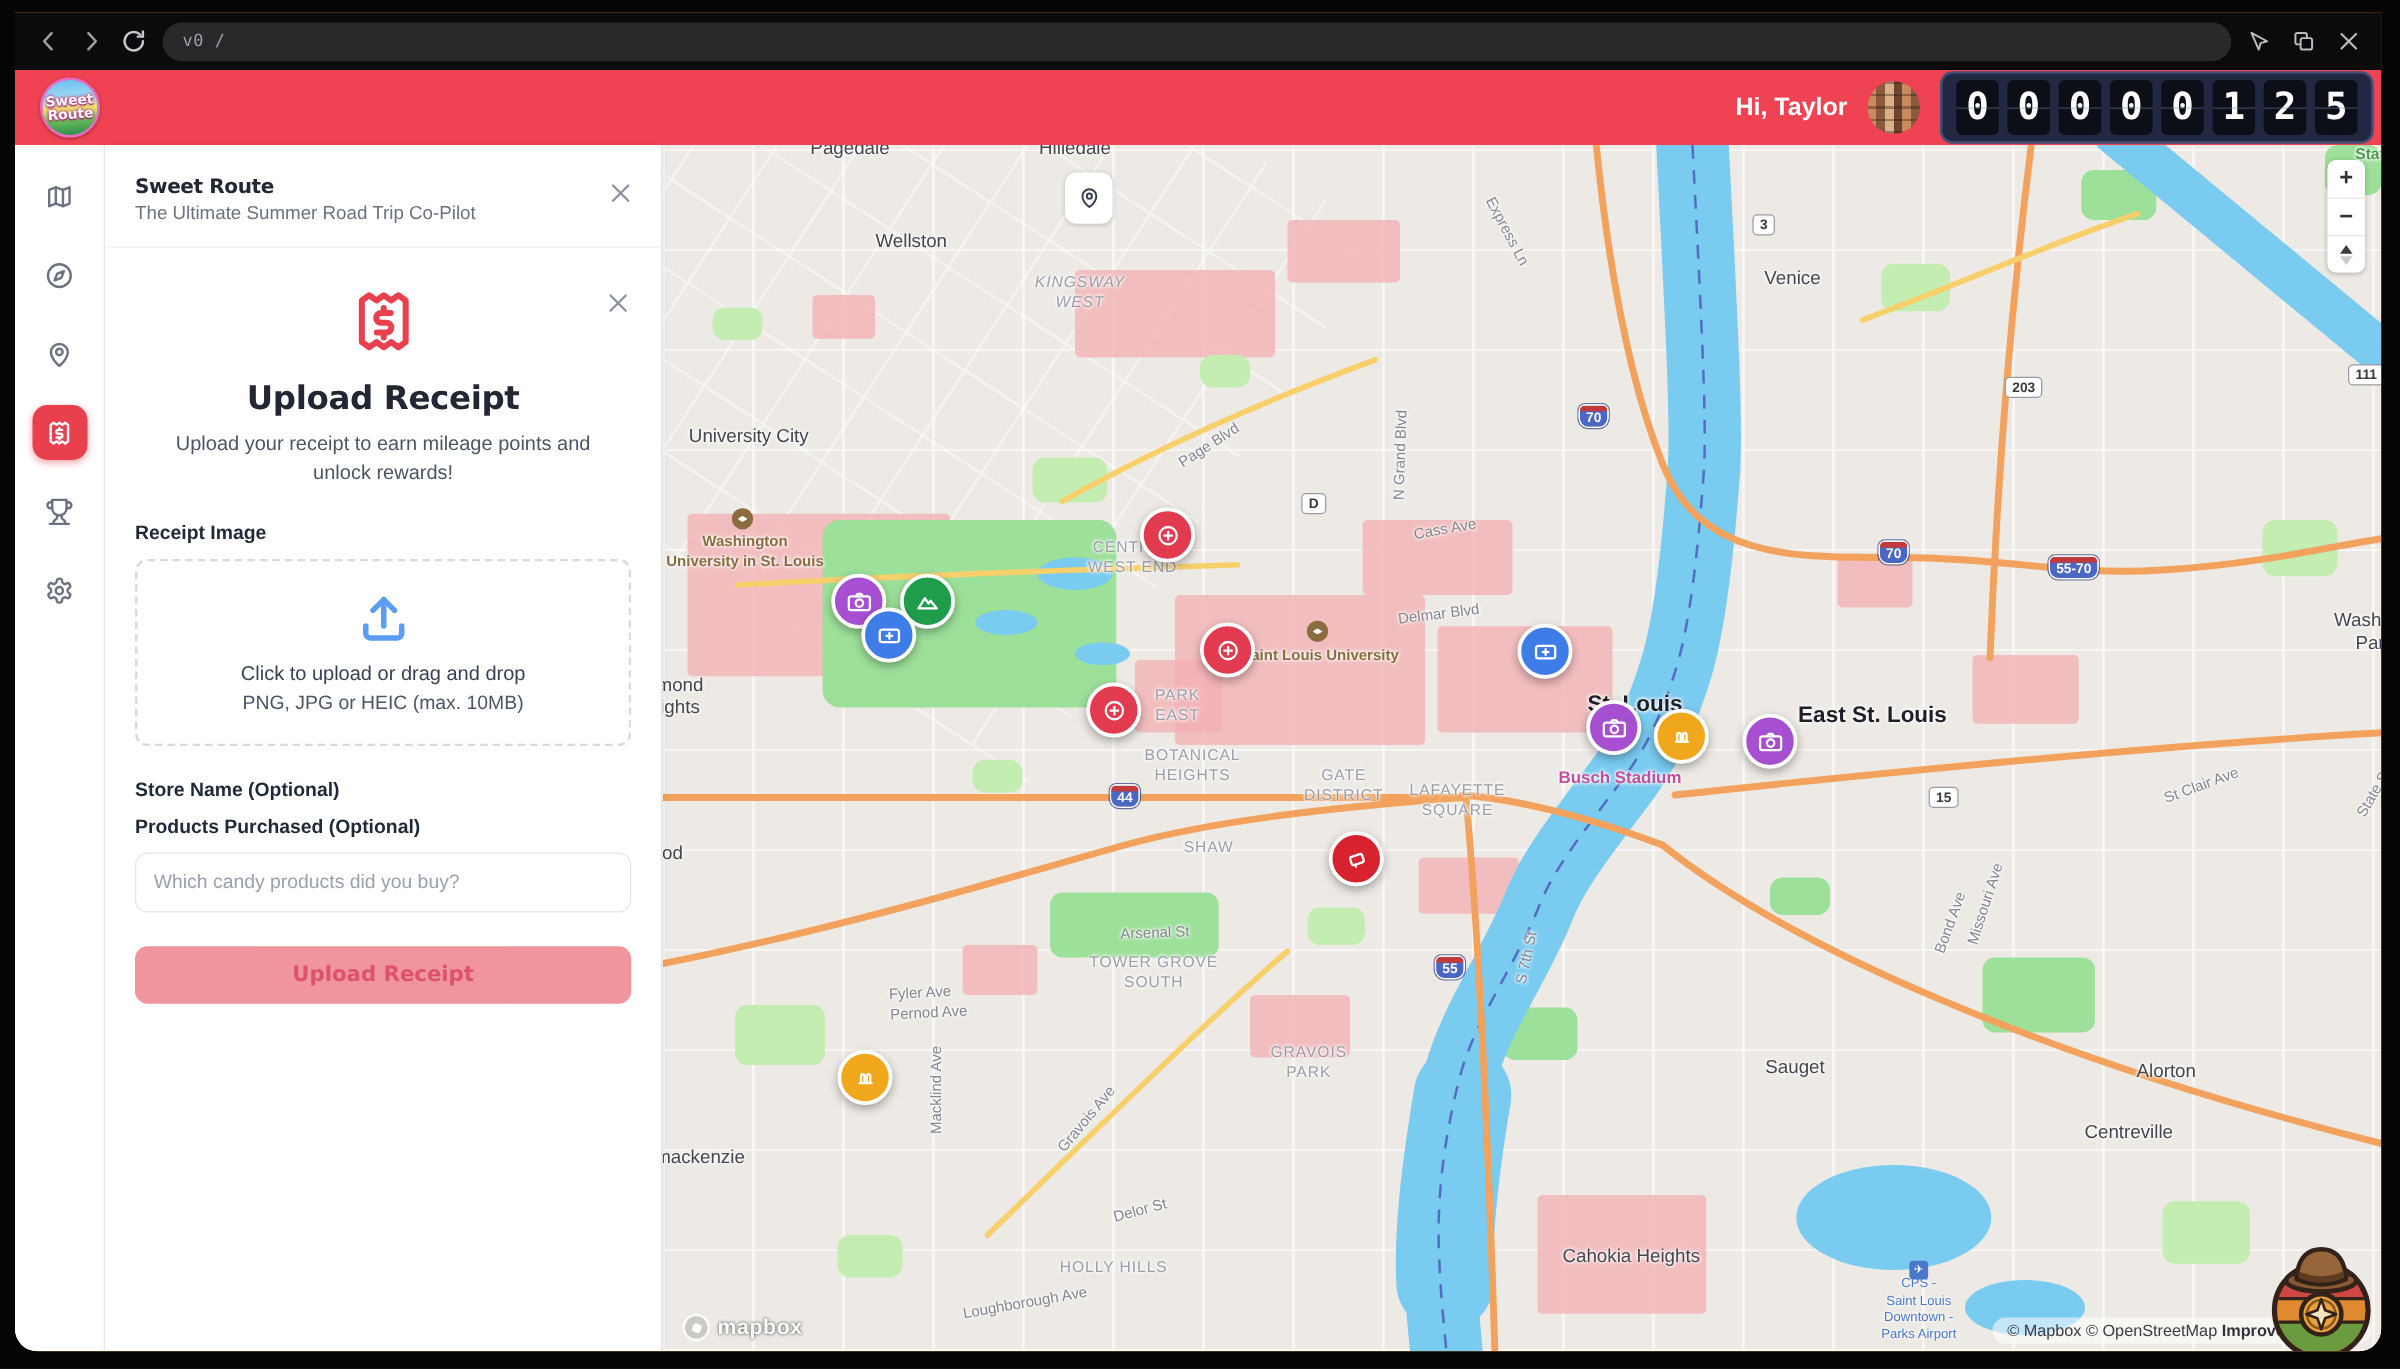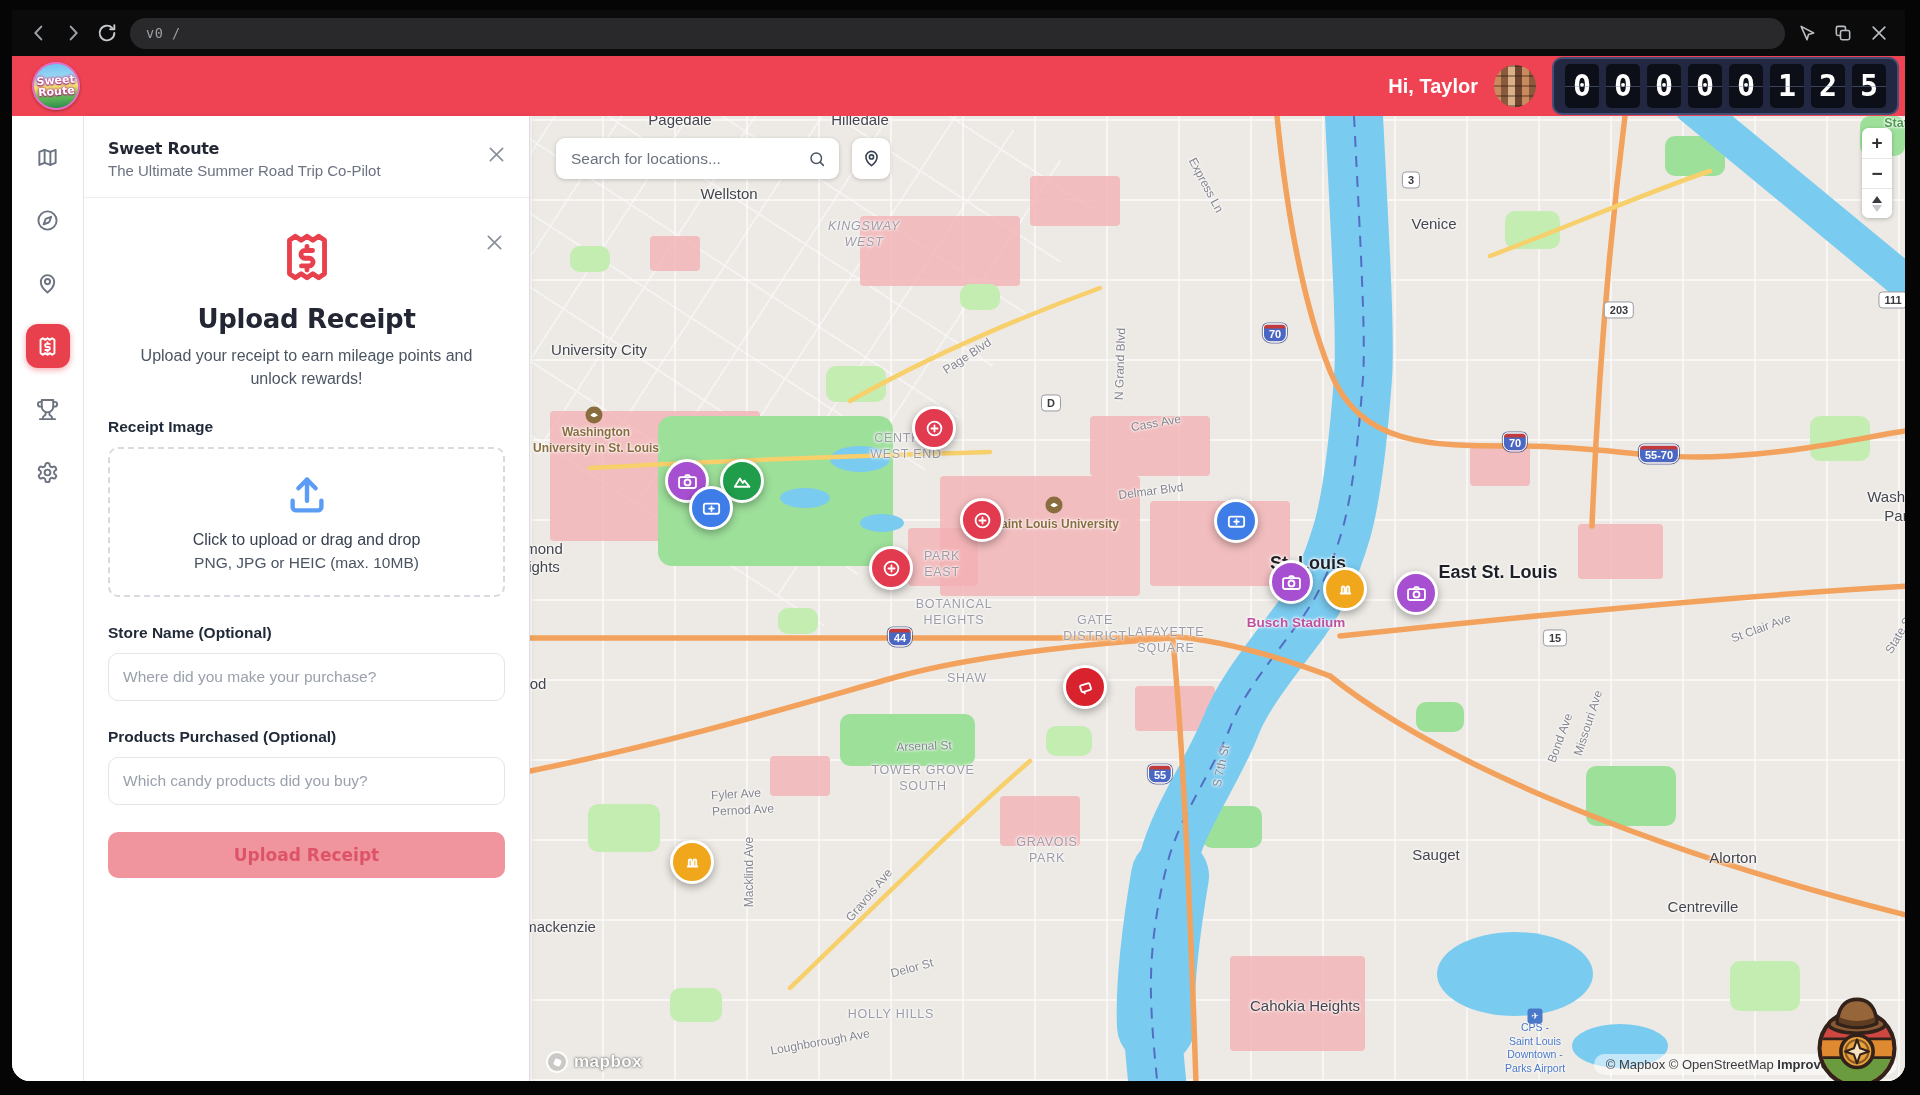--- a/index.html
+++ b/index.html
@@ -326,21 +326,20 @@
           <svg viewBox="0 0 24 24" fill="none" stroke="currentColor" stroke-width="2.3" stroke-linecap="round" stroke-linejoin="round">
             <path d="M4.5 15v3.2a1.8 1.8 0 0 0 1.8 1.8h11.4a1.8 1.8 0 0 0 1.8-1.8V15"></path>
               <path d="m7.5 8.5 4.5-4.5 4.5 4.5"></path>
               <path d="M12 4v11"></path>
           </svg>
           <div class="up-l1">Click to upload or drag and drop</div>
           <div class="up-l2">PNG, JPG or HEIC (max. 10MB)</div>
         </div>
 
         <label class="fld-label">Store Name (Optional)</label>
-        <input class="txt-input" type="text" placeholder="Where did you make your purchase?" style="">
 
         <label class="fld-label">Products Purchased (Optional)</label>
         <input class="txt-input" type="text" placeholder="Which candy products did you buy?" style="">
 
         <button class="submit-btn">Upload Receipt</button>
       </div>
     </aside>
 
     <div class="map" id="map">
 
@@ -428,21 +427,21 @@
           <div class="lbl city" style="left: 30px; top: 810px;">mackenzie</div>
           <div class="lbl green" style="left: 1366px; top: 7px;">Stat</div>
           <div class="lbl nbhd" style="left: 334px; top: 118px; font-style: italic;">KINGSWAY
 WEST</div>
           <div class="lbl nbhd" style="left: 376px; top: 330px;">CENTRAL
 WEST END</div>
           <div class="lbl nbhd" style="left: 412px; top: 448px;">PARK
 EAST</div>
           <div class="lbl nbhd" style="left: 424px; top: 496px;">BOTANICAL
 HEIGHTS</div>
-          <div class="lbl nbhd" style="left: 545px; top: 512px; margin-left: 20px;">GATE
+          <div class="lbl nbhd" style="left: 545px; top: 512px;">GATE
 DISTRICT</div>
           <div class="lbl nbhd" style="left: 636px; top: 524px;">LAFAYETTE
 SQUARE</div>
           <div class="lbl nbhd" style="left: 437px; top: 562px;">SHAW</div>
           <div class="lbl nbhd" style="left: 393px; top: 662px;">TOWER GROVE
 SOUTH</div>
           <div class="lbl nbhd" style="left: 517px; top: 734px;">GRAVOIS
 PARK</div>
           <div class="lbl nbhd" style="left: 361px; top: 898px;">HOLLY HILLS</div>
           <div class="lbl street" style="left: 437px; top: 240px; transform: translate(-50%, -50%) rotate(-33deg);">Page Blvd</div>
@@ -557,27 +556,20 @@
         </div>
 
       <div class="cap-ico" style="left:64px;top:299px">
           <i></i>
         </div>
       <div class="cap-ico" style="left:524px;top:389px">
           <i></i>
         </div>
       <div class="air-ico" style="left:1005px;top:900px">✈</div>
 
-      <div class="srch">
-        <span class="srch-text">Search for locations...</span>
-        <svg viewBox="0 0 24 24" fill="none" stroke="currentColor" stroke-width="2" stroke-linecap="round">
-            <circle cx="11" cy="11" r="7"></circle>
-            <path d="m20.5 20.5-4-4"></path>
-          </svg>
-      </div>
       <button class="pinbtn">
         <svg viewBox="0 0 24 24" fill="none" stroke="currentColor" stroke-width="2" stroke-linecap="round" stroke-linejoin="round">
             <path d="M12 21s-7-5.3-7-11a7 7 0 0 1 14 0c0 5.7-7 11-7 11z"></path>
             <circle cx="12" cy="10" r="2.6"></circle>
           </svg>
       </button>
 
       <div class="zoomctl">
         <button>+</button>
         <button>−</button>

